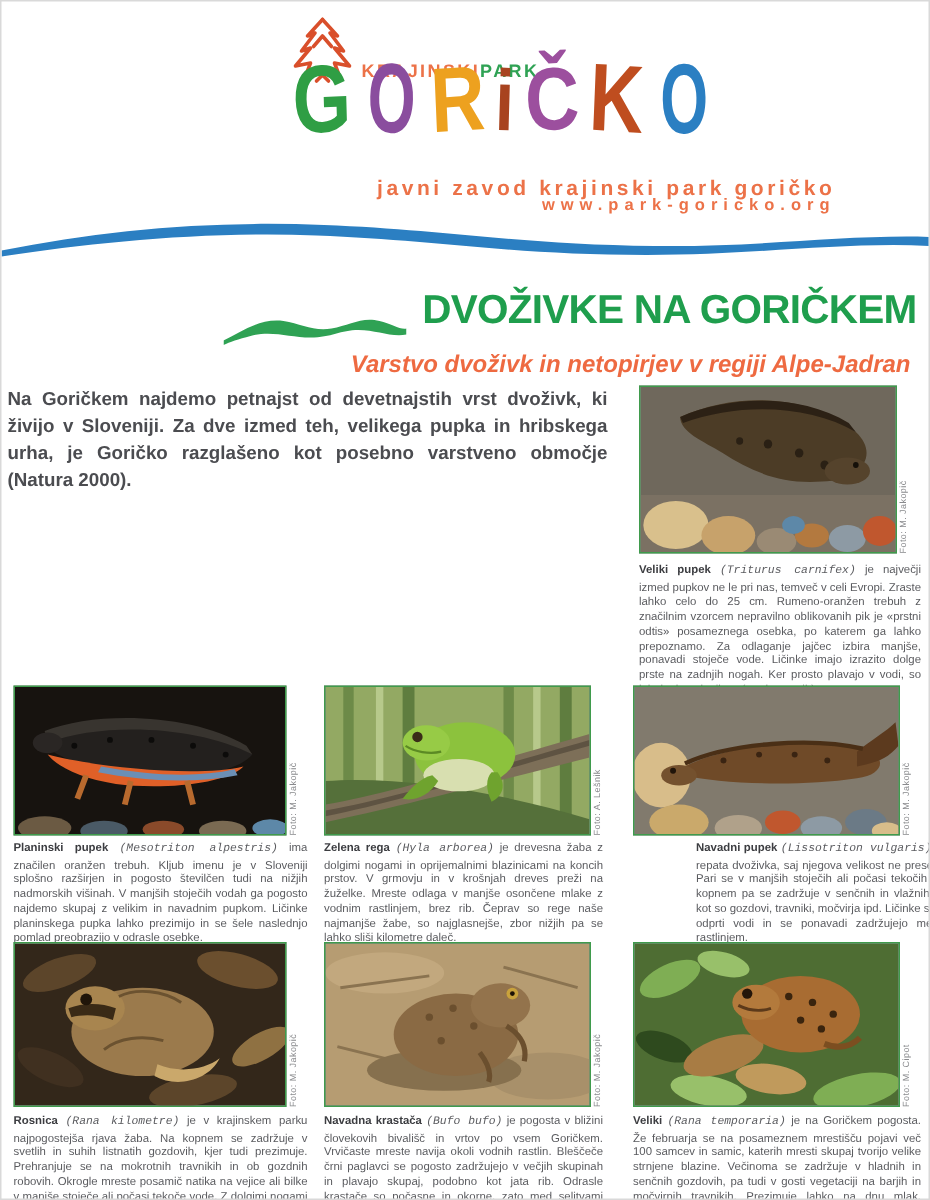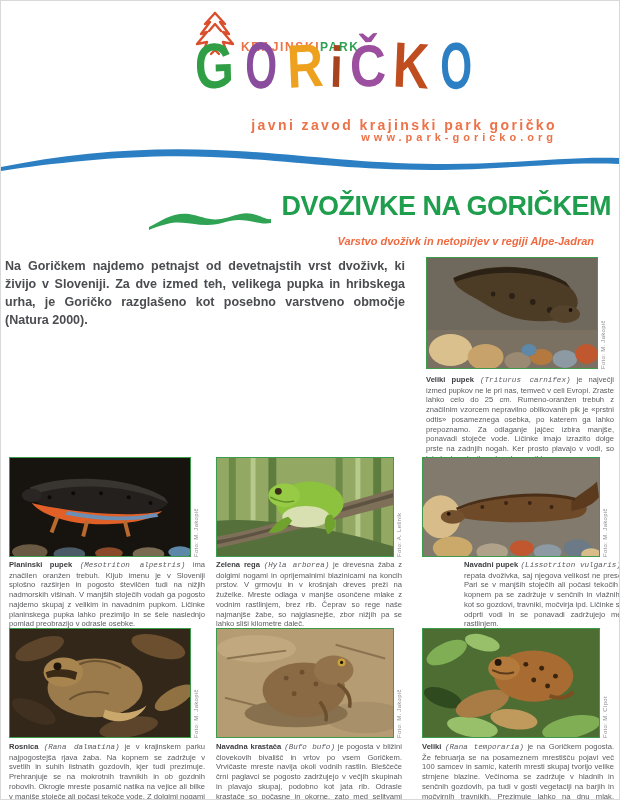--- a/index.html
+++ b/index.html
@@ -21,21 +21,21 @@
   #goricko .L3{color:#a8431f;transform:scaleY(1.25) rotate(2deg);font-size:46px;}
   #goricko .L4{color:#9c4f9e;transform:scaleY(1.18) rotate(-2deg);}
   #goricko .L5{color:#bf4d1f;transform:scaleY(1.28) rotate(3deg);}
   #goricko .L6{color:#2b7fc2;transform:scaleY(1.32) scaleX(.82) rotate(-2deg);}
   #tagline{position:absolute;right:62px;top:116px;font-size:14px;font-weight:bold;letter-spacing:2.4px;color:#ec7248;white-space:nowrap;}
   #website{position:absolute;right:62px;top:130px;font-size:11px;font-weight:bold;letter-spacing:4px;color:#ec7248;white-space:nowrap;}
   
   #blue-wave{position:absolute;left:0;top:142px;width:620px;height:34px;}
   #green-wave{position:absolute;left:148px;top:202px;width:122px;height:28px;}
   #page-title{position:absolute;right:8px;top:190px;font-size:27px;font-weight:bold;color:#1f9e4d;letter-spacing:-0.5px;white-space:nowrap;}
-  #page-subtitle{position:absolute;right:25px;top:234px;font-size:11px;font-weight:bold;font-style:italic;color:#ee6a41;white-space:nowrap;margin-left:24px;}
+  #page-subtitle{position:absolute;right:12px;top:234px;font-size:16px;font-weight:bold;font-style:italic;color:#ee6a41;white-space:nowrap;margin-left:24px;}
   
   #intro{position:absolute;left:4px;top:256px;width:400px;font-size:12.5px;line-height:1.45;font-weight:bold;color:#4b4c50;text-align:justify;}
   
   .photo{position:absolute;border:1.5px solid #3f9b4c;box-sizing:border-box;overflow:hidden;background:#888;}
   .photo svg{display:block;width:100%;height:100%;}
   .credit{position:absolute;writing-mode:vertical-rl;transform:rotate(180deg);font-size:6px;color:#8a8b8e;letter-spacing:.3px;white-space:nowrap;}
   .caption{position:absolute;font-size:7.6px;line-height:1.28;color:#5a5b5f;text-align:justify;}
   .caption .sp-name{font-weight:bold;color:#3c3d41;}
   .caption .sp-latin{font-style:italic;font-family:Liberation Mono, monospace;}
   
@@ -222,21 +222,21 @@
       <path d="M36 44 C46 40 58 40 68 44 L66 52 C56 48 46 48 38 50 Z" fill="#3a2a16"></path>
       <circle cx="48" cy="38" r="4" fill="#201509"></circle>
       <path d="M96 82 C110 88 128 86 138 78 C130 94 108 98 94 90 Z" fill="#caa86b"></path>
       <path d="M60 72 C70 64 86 62 100 66" stroke="#6b5230" stroke-width="2" fill="none"></path>
       <path d="M70 36 C82 30 100 32 112 40" stroke="#6b5230" stroke-width="2" fill="none"></path>
     </svg>
   </div>
   <div id="cr4" class="credit">Foto: M. Jakopič</div>
   <div id="cp4" class="caption">
     <span class="sp-name">Rosnica</span>
-    <span class="sp-latin">(Rana dalmatina)</span>
+    <span class="sp-latin">(Rana kilometre)</span>
     <span class="sp-text">je v krajinskem parku najpogostejša rjava žaba. Na kopnem se zadržuje v svetlih in suhih listnatih gozdovih, kjer tudi prezimuje. Prehranjuje se na mokrotnih travnikih in ob gozdnih robovih. Okrogle mreste posamič natika na vejice ali bilke v manjše stoječe ali počasi tekoče vode. Z dolgimi nogami lahko skoči tudi do 2 m daleč.</span>
   </div>
 
   <div id="ph5" class="photo">
     <svg viewBox="0 0 178 110" preserveAspectRatio="none">
       <rect width="178" height="110" fill="#b69c72"></rect>
       <ellipse cx="40" cy="20" rx="40" ry="14" fill="#c2a87e"></ellipse>
       <ellipse cx="150" cy="90" rx="40" ry="16" fill="#a8906a"></ellipse>
       <path d="M10 30 L70 22 M120 16 L170 30 M8 70 L40 78" stroke="#8a7350" stroke-width="2" fill="none"></path>
       <ellipse cx="80" cy="86" rx="52" ry="14" fill="#86704e"></ellipse>

